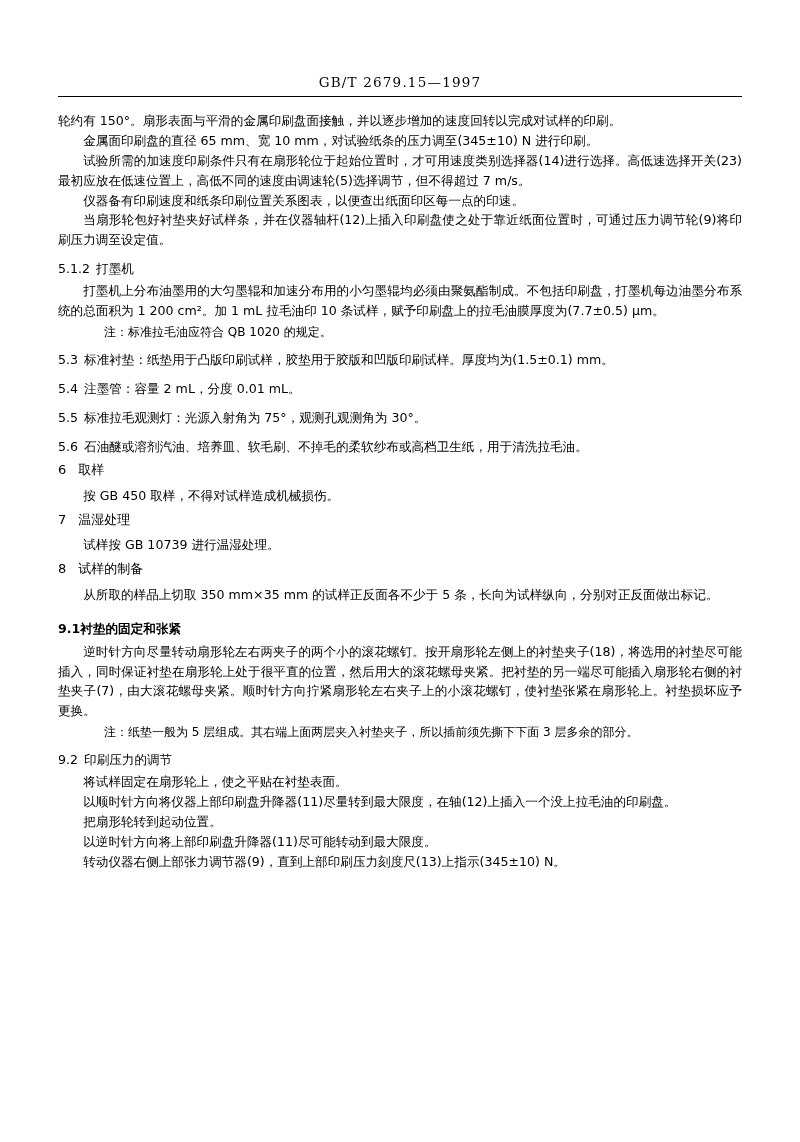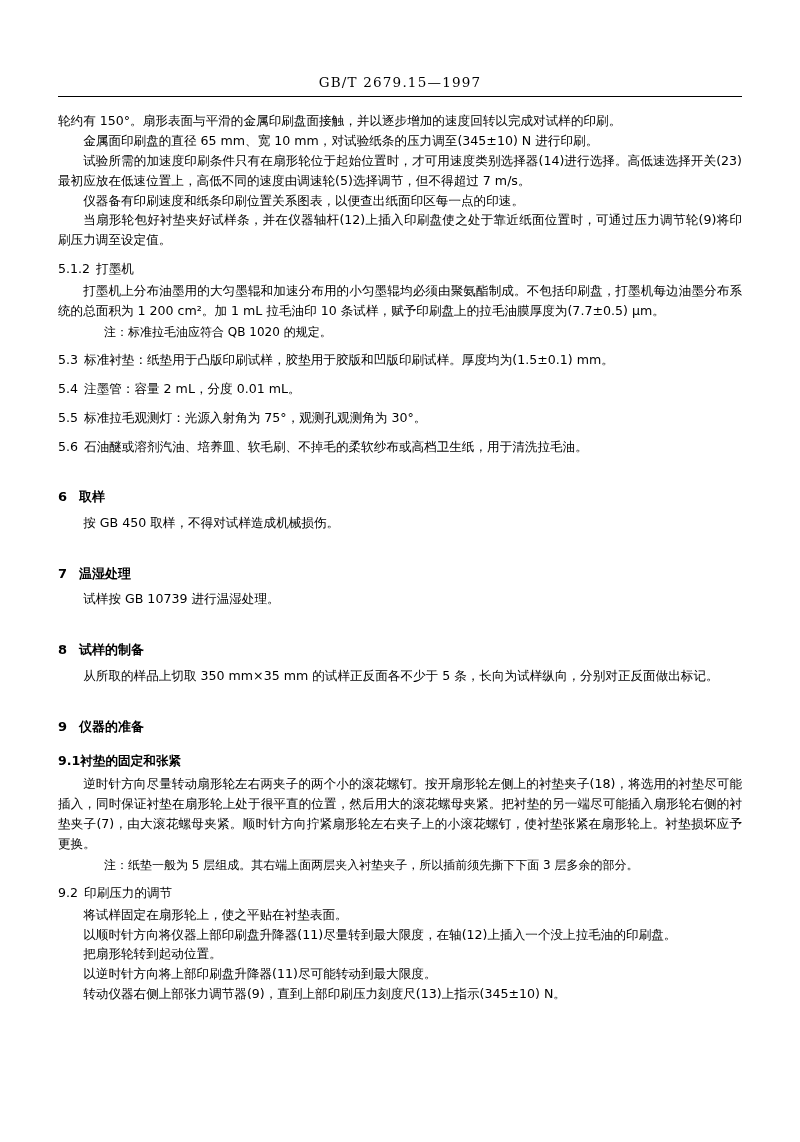--- a/index.html
+++ b/index.html
@@ -43,22 +43,22 @@
     margin: 0;
     padding: 0;
   }
   .indent {
     text-indent: 2em;
   }
   .noindent {
     text-indent: 0;
   }
   .secnum-head {
-    font-weight: bold;
-    margin-top: 31px;
+    font-weight: normal;
+    margin-top: 4px;
     margin-bottom: 5px;
     font-size: 13px;
   }
   .secnum-head .num {
     margin-right: 12px;
   }
   .sub-head {
     margin-top: 9px;
     margin-bottom: 2px;
   }
@@ -125,23 +125,20 @@
     <p class="secnum-head noindent">
       <span class="num">7</span><span>温湿处理</span>
     </p>
     <p class="indent">试样按 GB 10739 进行温湿处理。</p>
 
     <p class="secnum-head noindent">
       <span class="num">8</span><span>试样的制备</span>
     </p>
     <p class="indent">从所取的样品上切取 350 mm×35 mm 的试样正反面各不少于 5 条，长向为试样纵向，分别对正反面做出标记。</p>
 
-    <p class="secnum-head noindent">
-      <span class="num">9</span><span>仪器的准备</span>
-    </p>
 
     <p class="sub-head-b noindent">
       <span class="num">9.1</span><span>衬垫的固定和张紧</span>
     </p>
     <p class="indent">逆时针方向尽量转动扇形轮左右两夹子的两个小的滚花螺钉。按开扇形轮左侧上的衬垫夹子(18)，将选用的衬垫尽可能插入，同时保证衬垫在扇形轮上处于很平直的位置，然后用大的滚花螺母夹紧。把衬垫的另一端尽可能插入扇形轮右侧的衬垫夹子(7)，由大滚花螺母夹紧。顺时针方向拧紧扇形轮左右夹子上的小滚花螺钉，使衬垫张紧在扇形轮上。衬垫损坏应予更换。</p>
     <p class="note">注：纸垫一般为 5 层组成。其右端上面两层夹入衬垫夹子，所以插前须先撕下下面 3 层多余的部分。</p>
 
     <p class="sub-head noindent">
       <span class="num">9.2</span><span>印刷压力的调节</span>
     </p>

